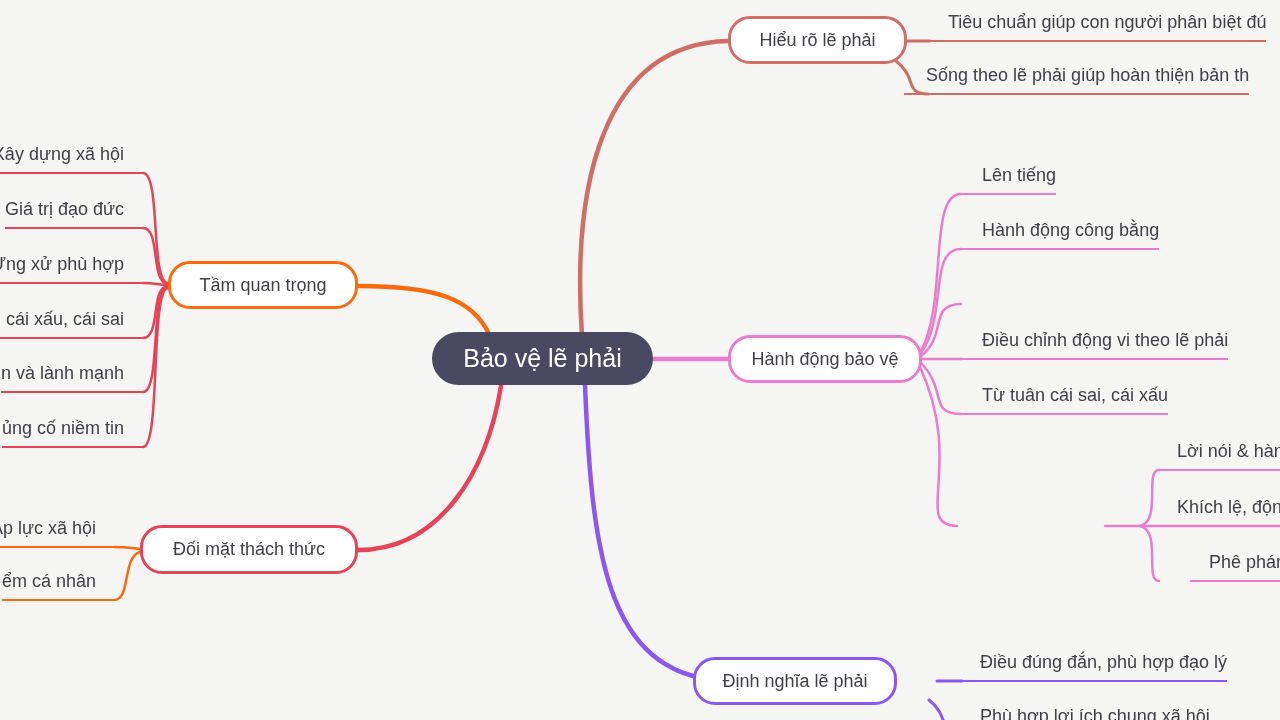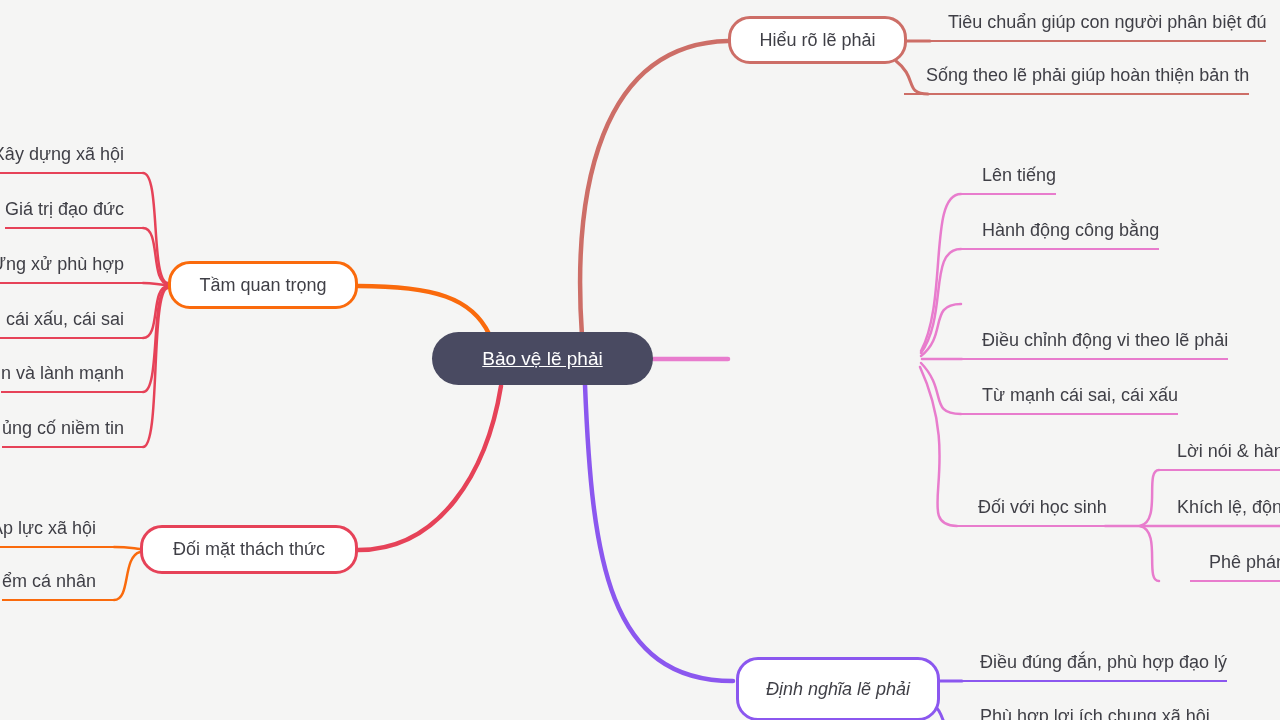--- a/index.html
+++ b/index.html
@@ -8,21 +8,21 @@
   svg.links{position:absolute;left:0;top:0;z-index:1;}
   svg.links path{fill:none;stroke-linecap:round;}
   .stroke-salmon{stroke:var(--salmon);}
   .stroke-pink{stroke:var(--pink);}
   .stroke-purple{stroke:var(--purple);}
   .stroke-orange{stroke:var(--orange);}
   .stroke-crimson{stroke:var(--crimson);}
   .node{position:absolute;z-index:2;display:flex;align-items:center;justify-content:center;
         background:var(--node_fill);border:3px solid;border-radius:22px;box-sizing:border-box;
         font-size:18px;color:var(--text);white-space:nowrap;}
-  .node.center{background:var(--center_fill);color:var(--center_text);border:none;border-radius:27px;font-size:19px;text-decoration:underline;}
+  .node.center{background:var(--center_fill);color:var(--center_text);border:none;border-radius:27px;font-size:25px;}
   .b-salmon{border-color:var(--salmon);}
   .b-pink{border-color:var(--pink);}
   .b-purple{border-color:var(--purple);}
   .b-orange{border-color:var(--orange);text-align:center;}
   .b-crimson{border-color:var(--crimson);}
   .leaf{position:absolute;z-index:2;font-size:18px;line-height:21px;color:var(--text);
         white-space:nowrap;padding-bottom:7px;border-bottom:2.5px solid;}
   .leaf.left{text-align:right;}
   .u-salmon{border-bottom-color:var(--salmon);}
   .u-pink{border-bottom-color:var(--pink);}
@@ -67,32 +67,32 @@
     <path class="stroke-crimson" stroke-width="2.5" d="M143,392 C161,392 150,288 168,287"></path>
     <path class="stroke-crimson" stroke-width="2.5" d="M143,447 C161,447 150,289 168,288"></path>
 
     <path class="stroke-orange" stroke-width="2.5" d="M114,547 C127,547 131,548 140,549"></path>
     <path class="stroke-orange" stroke-width="2.5" d="M114,600 C131,600 122,557 140,552"></path>
   </svg>
 
   <div class="node center" style="left:432px;top:332px;width:221px;height:53px;">Bảo vệ lẽ phải</div>
 
   <div class="node b-salmon" style="left:728px;top:16px;width:179px;height:48px;">Hiểu rõ lẽ phải</div>
-  <div class="node b-purple" style="left:736px;top:657px;width:204px;height:64px;font-style:italic;">Định nghĩa lẽ phải</div>
+  <div class="node b-pink" style="left:728px;top:335px;width:194px;height:48px;">Hành động bảo vệ</div>
+  <div class="node b-purple" style="left:693px;top:657px;width:204px;height:48px;">Định nghĩa lẽ phải</div>
   <div class="node b-orange" style="left:168px;top:261px;width:190px;height:48px;">Tầm quan trọng</div>
   <div class="node b-crimson" style="left:140px;top:525px;width:218px;height:49px;">Đối mặt thách thức</div>
 
   <div class="leaf u-salmon" style="left:926px;top:12px;padding-left:22px;">Tiêu chuẩn giúp con người phân biệt đú</div>
   <div class="leaf u-salmon" style="left:904px;top:65px;padding-left:22px;">Sống theo lẽ phải giúp hoàn thiện bản th</div>
 
   <div class="leaf u-pink" style="left:960px;top:165px;padding-left:22px;">Lên tiếng</div>
   <div class="leaf u-pink" style="left:960px;top:220px;padding-left:22px;">Hành động công bằng</div>
   <div class="leaf u-pink" style="left:960px;top:330px;padding-left:22px;">Điều chỉnh động vi theo lẽ phải</div>
-  <div class="leaf u-pink" style="left:960px;top:385px;padding-left:22px;">Từ mạnh cái sai, cái xấu</div>
-  <div class="leaf u-pink" style="left:956px;top:497px;padding-left:22px;">Đối với học sinh</div>
+  <div class="leaf u-pink" style="left:960px;top:385px;padding-left:22px;">Từ tuân cái sai, cái xấu</div>
 
   <div class="leaf u-pink" style="left:1158px;top:441px;padding-left:19px;">Lời nói &amp; hàn</div>
   <div class="leaf u-pink" style="left:1158px;top:497px;padding-left:19px;">Khích lệ, độn</div>
   <div class="leaf u-pink" style="left:1190px;top:552px;padding-left:19px;">Phê phán hà</div>
 
   <div class="leaf u-purple" style="left:958px;top:652px;padding-left:22px;">Điều đúng đắn, phù hợp đạo lý</div>
   <div class="leaf u-purple" style="left:958px;top:706px;padding-left:22px;">Phù hợp lợi ích chung xã hội</div>
 
   <div class="leaf left u-crimson" style="right:1137px;top:144px;padding-right:19px;">Xây dựng xã hội</div>
   <div class="leaf left u-crimson" style="right:1137px;top:199px;padding-right:19px;">Giá trị đạo đức</div>

